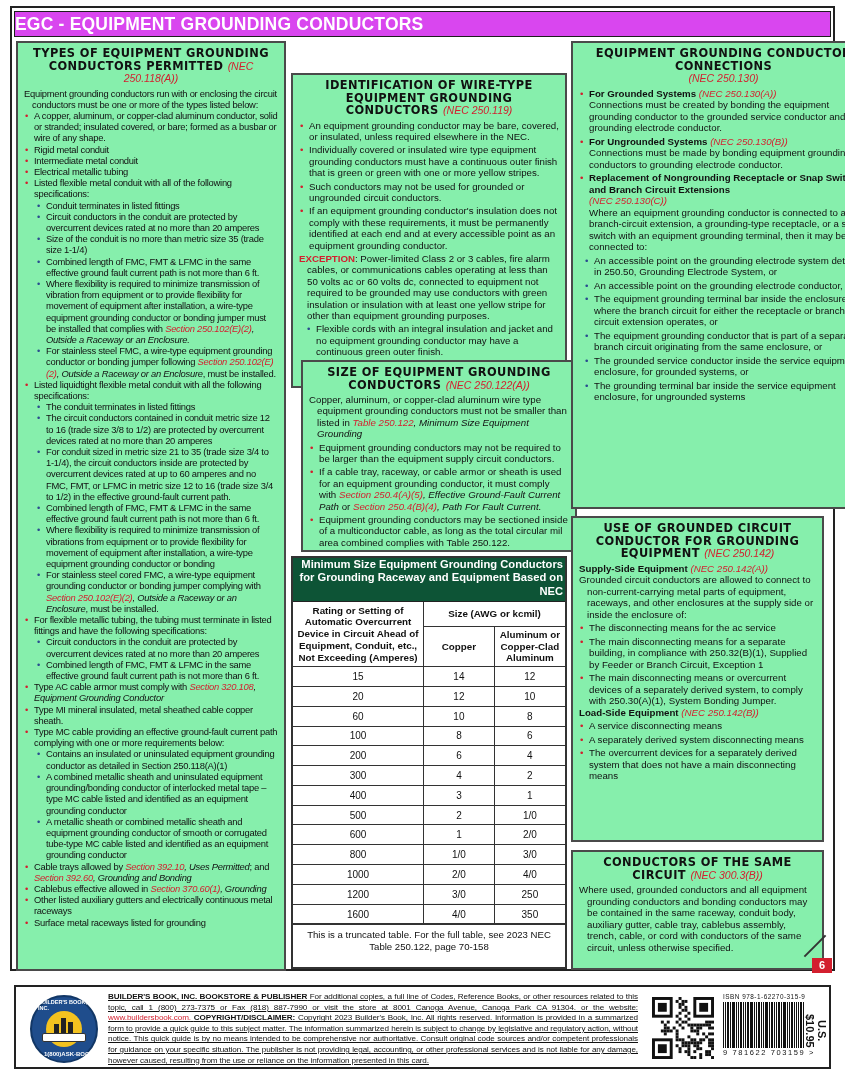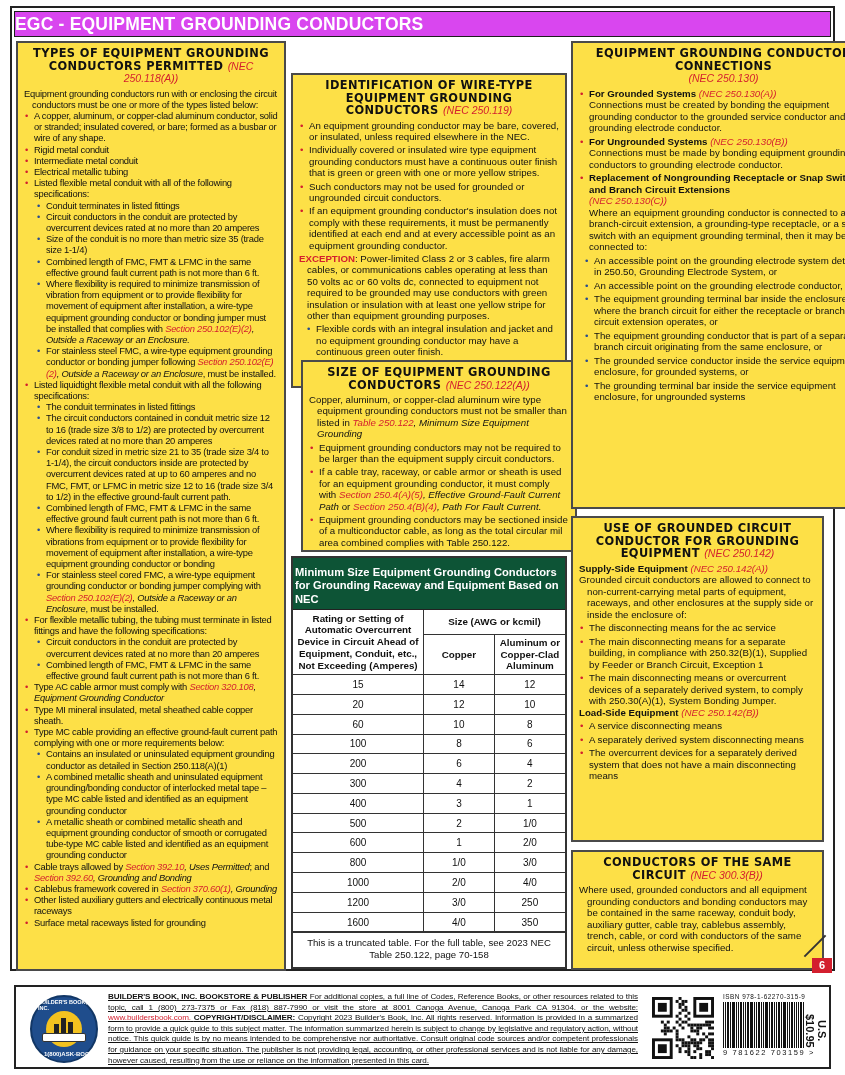--- a/index.html
+++ b/index.html
@@ -1,37 +1,37 @@
 <!DOCTYPE html>
 <html><head>
 <meta charset="utf-8">
 <style>
   * { box-sizing: border-box; margin: 0; padding: 0; }
   html, body { width: 845px; height: 1075px; background: #ffffff; overflow: hidden; }
   body { font-family: "Liberation Sans", sans-serif; color: #111; position: relative; }
   .frame { position: absolute; left: 10px; top: 6px; width: 825px; height: 965px; border: 2px solid #222; background:#fff; }
   .banner { position: absolute; left: 14px; top: 11px; width: 817px; height: 26px; background: #d946ef; border: 1px solid #1e1e1e; color: #fff; font-weight: bold; font-size: 17.5px; line-height: 25px; letter-spacing: 0.2px; }
-  .box { position: absolute; border: 2px solid #4a4a4a; background: #fde047; padding: 4px 6px 3px 6px; }
+  .box { position: absolute; border: 2px solid #4a4a4a; background: #86efac; padding: 4px 6px 3px 6px; }
   .title { font-family: "DejaVu Sans", sans-serif; font-weight: bold; font-size: 11.4px; text-align: center; line-height: 12.5px; letter-spacing: 0.4px; color: #111; margin-bottom: 3px; }
   .nec { color: #d31f2e; font-style: italic; font-family: "Liberation Sans Narrow","Liberation Sans", sans-serif; font-weight: normal; letter-spacing: 0; font-size: 10.5px; }
   .txt { font-size: 9.4px; line-height: 11.2px; transform-origin: left top; }
   .cond { letter-spacing: -0.25px; }
   .p { padding-left: 8px; text-indent: -8px; }
   .b1 { padding-left: 9px; position: relative; margin-left: 1px; }
   .b1::before { content: "•"; color: #d31f2e; position: absolute; left: 0; top: 0; }
   .b2 { padding-left: 9px; position: relative; margin-left: 13px; }
   .b2::before { content: "•"; color: #2a4d8f; position: absolute; left: 0; top: 0; }
   .gap { margin-top: 2px; }
   .red { color: #d31f2e; font-style: italic; }
   .it { font-style: italic; }
   .bold { font-weight: bold; }
   .exc { color: #d31f2e; font-weight: bold; }
   
   .tbl-box { position: absolute; left: 291px; top: 556px; width: 276px; height: 413px; border: 2px solid #333; background:#fff; }
-  .tbl-head { background: #0d5436; color:#fff; font-weight: bold; text-align:left; font-size: 11.2px; line-height: 13.4px; padding: 8px 2px 3px 2px; border-bottom: 1.5px solid #222; }
+  .tbl-head { background: #0d5436; color:#fff; font-weight: bold; text-align:right; font-size: 11.2px; line-height: 13.4px; padding: 0 2px 3px 2px; border-bottom: 1.5px solid #222; }
   table { border-collapse: collapse; width: 100%; font-size: 9.8px; }
   td, th { border: 1.5px solid #333; text-align: center; }
   th { font-weight: bold; font-size: 9.8px; line-height: 11.8px; padding: 2px 1px; }
   td { height: 19.8px; font-size: 10px; margin-top: 16px; }
   tr:first-child th { border-top: none; }
   th:first-child, td:first-child { border-left: none; }
   th:last-child, td:last-child { border-right: none; }
   .tnote { font-size: 9.6px; line-height: 11.6px; text-align: center; padding: 4px 2px; border-top: 1.5px solid #333; }
   .pagebadge { position: absolute; left: 812px; top: 958px; width: 20px; height: 15px; background: #d31f2e; color: #fff; font-weight: bold; font-size: 11px; text-align: center; line-height: 15px; }
   .pagecut { position:absolute; left: 800px; top: 945px; width: 30px; height: 2px; background:#333; transform: rotate(-45deg); }
@@ -87,21 +87,21 @@
     <div class="b1">For flexible metallic tubing, the tubing must terminate in listed fittings and have the following specifications:</div>
     <div class="b2">Circuit conductors in the conduit are protected by overcurrent devices rated at no more than 20 amperes</div>
     <div class="b2">Combined length of FMC, FMT &amp; LFMC in the same effective ground fault current path is not more than 6 ft.</div>
     <div class="b1"><span>Type AC cable armor must comply with </span><span class="red">Section 320.108</span><span class="it">, Equipment Grounding Conductor</span></div>
     <div class="b1">Type MI mineral insulated, metal sheathed cable copper sheath.</div>
     <div class="b1">Type MC cable providing an effective ground-fault current path complying with one or more requirements below:</div>
     <div class="b2">Contains an insulated or uninsulated equipment grounding conductor as detailed in Section 250.118(A)(1)</div>
     <div class="b2">A combined metallic sheath and uninsulated equipment grounding/bonding conductor of interlocked metal tape – type MC cable listed and identified as an equipment grounding conductor</div>
     <div class="b2">A metallic sheath or combined metallic sheath and equipment grounding conductor of smooth or corrugated tube-type MC cable listed and identified as an equipment grounding conductor</div>
     <div class="b1"><span>Cable trays allowed by </span><span class="red">Section 392.10</span><span class="it">, Uses Permitted</span><span>; and </span><span class="red">Section 392.60</span><span class="it">, Grounding and Bonding</span></div>
-    <div class="b1"><span>Cablebus framework covered in </span><span class="red">Section 370.60(1)</span><span class="it">, Grounding</span></div>
+    <div class="b1"><span>Cablebus effective allowed in </span><span class="red">Section 370.60(1)</span><span class="it">, Grounding</span></div>
     <div class="b1">Other listed auxiliary gutters and electrically continuous metal raceways</div>
     <div class="b1">Surface metal raceways listed for grounding</div>
   </div>
 </div>
 
 <div class="box" style="left:291px; top:41px; width:276px; height:315px;margin-top:32px;">
   <div class="title">
     <span>IDENTIFICATION OF WIRE-TYPE EQUIPMENT GROUNDING CONDUCTORS</span>
     <span class="nec">(NEC 250.119)</span>
   </div>

